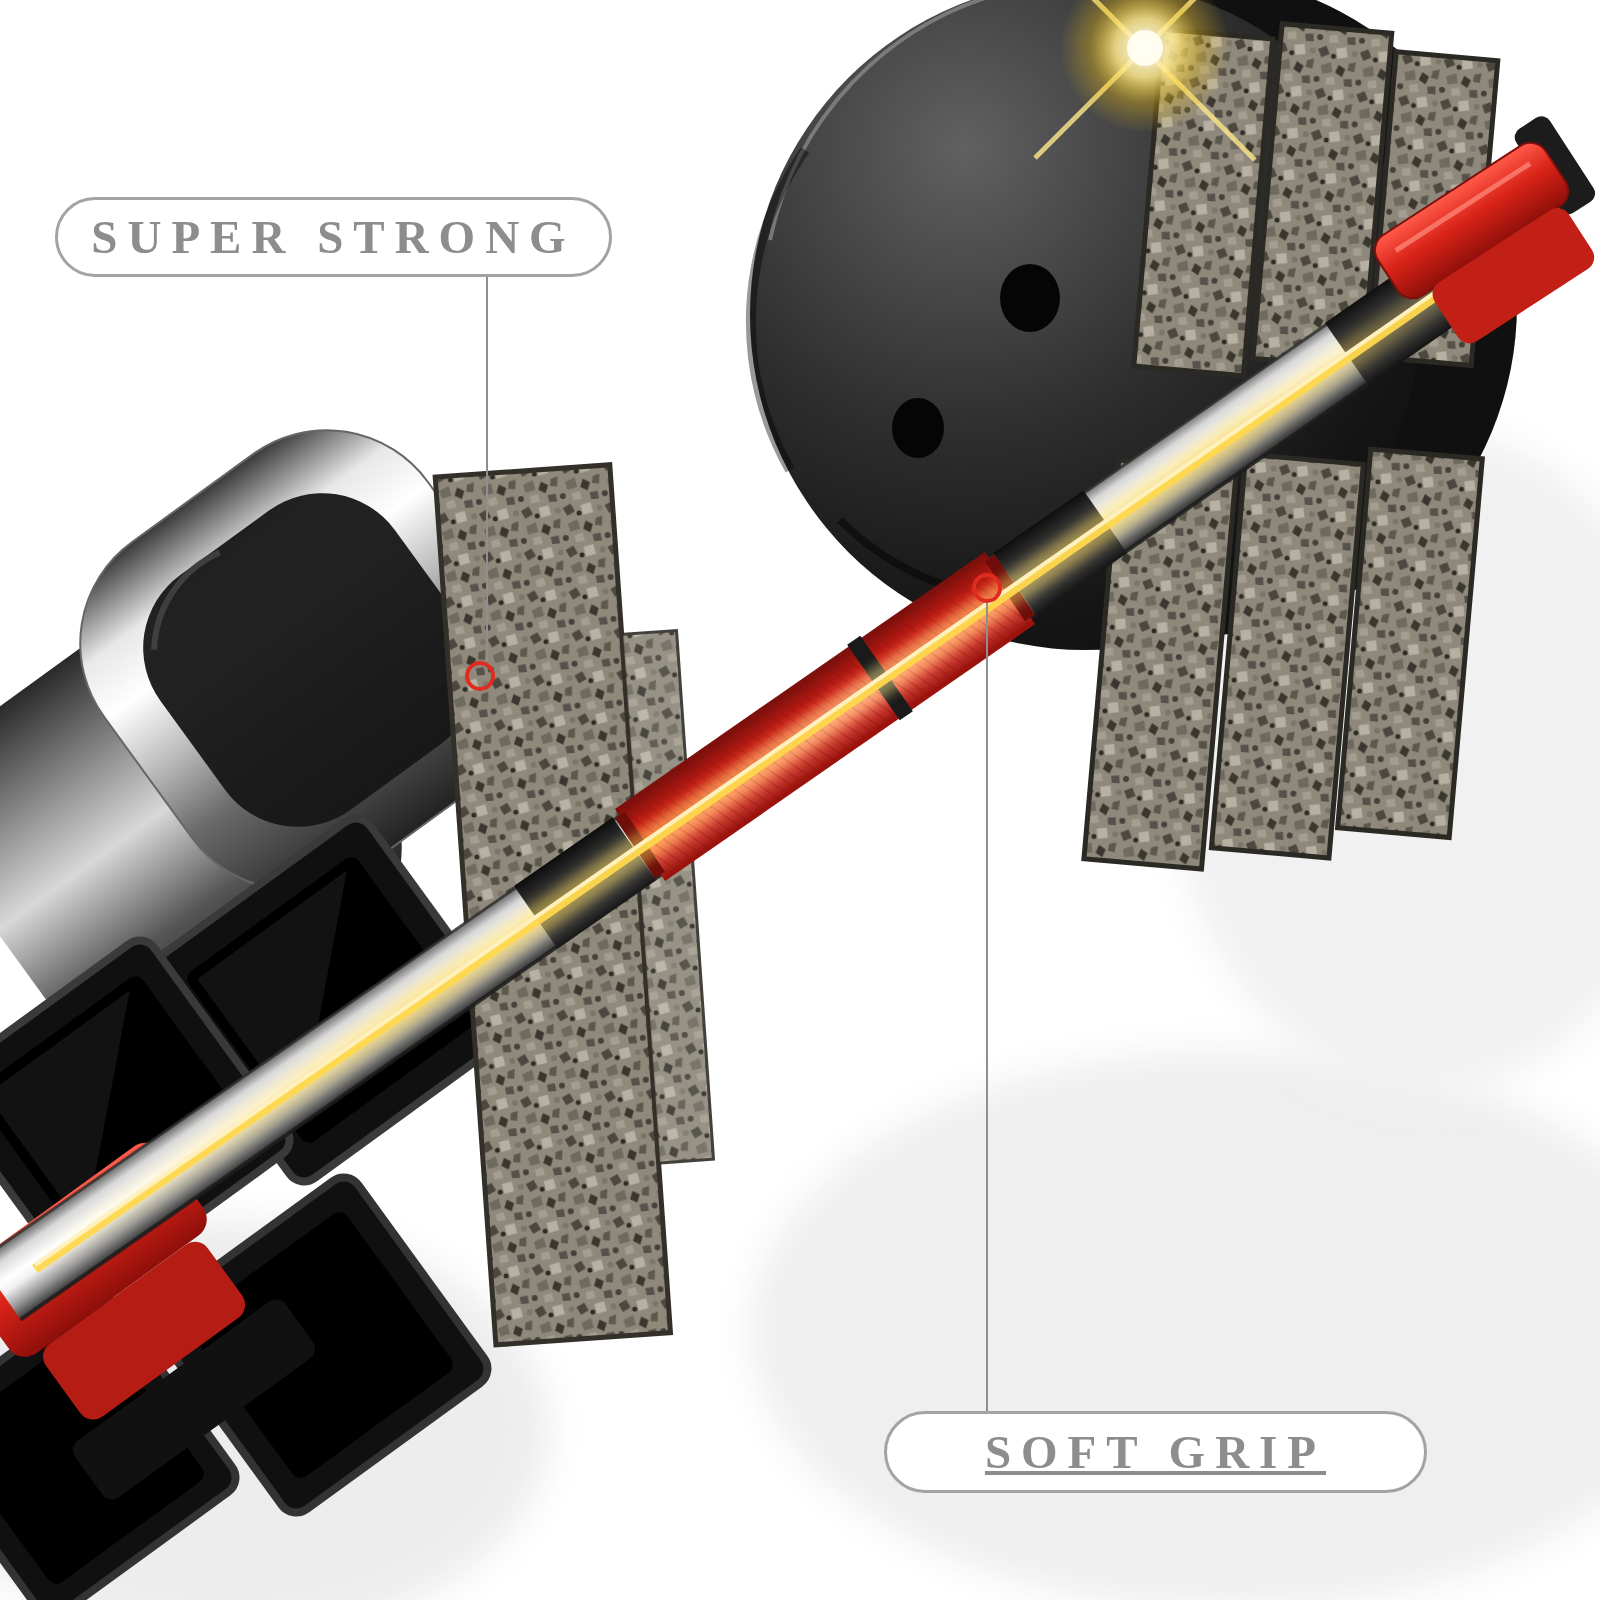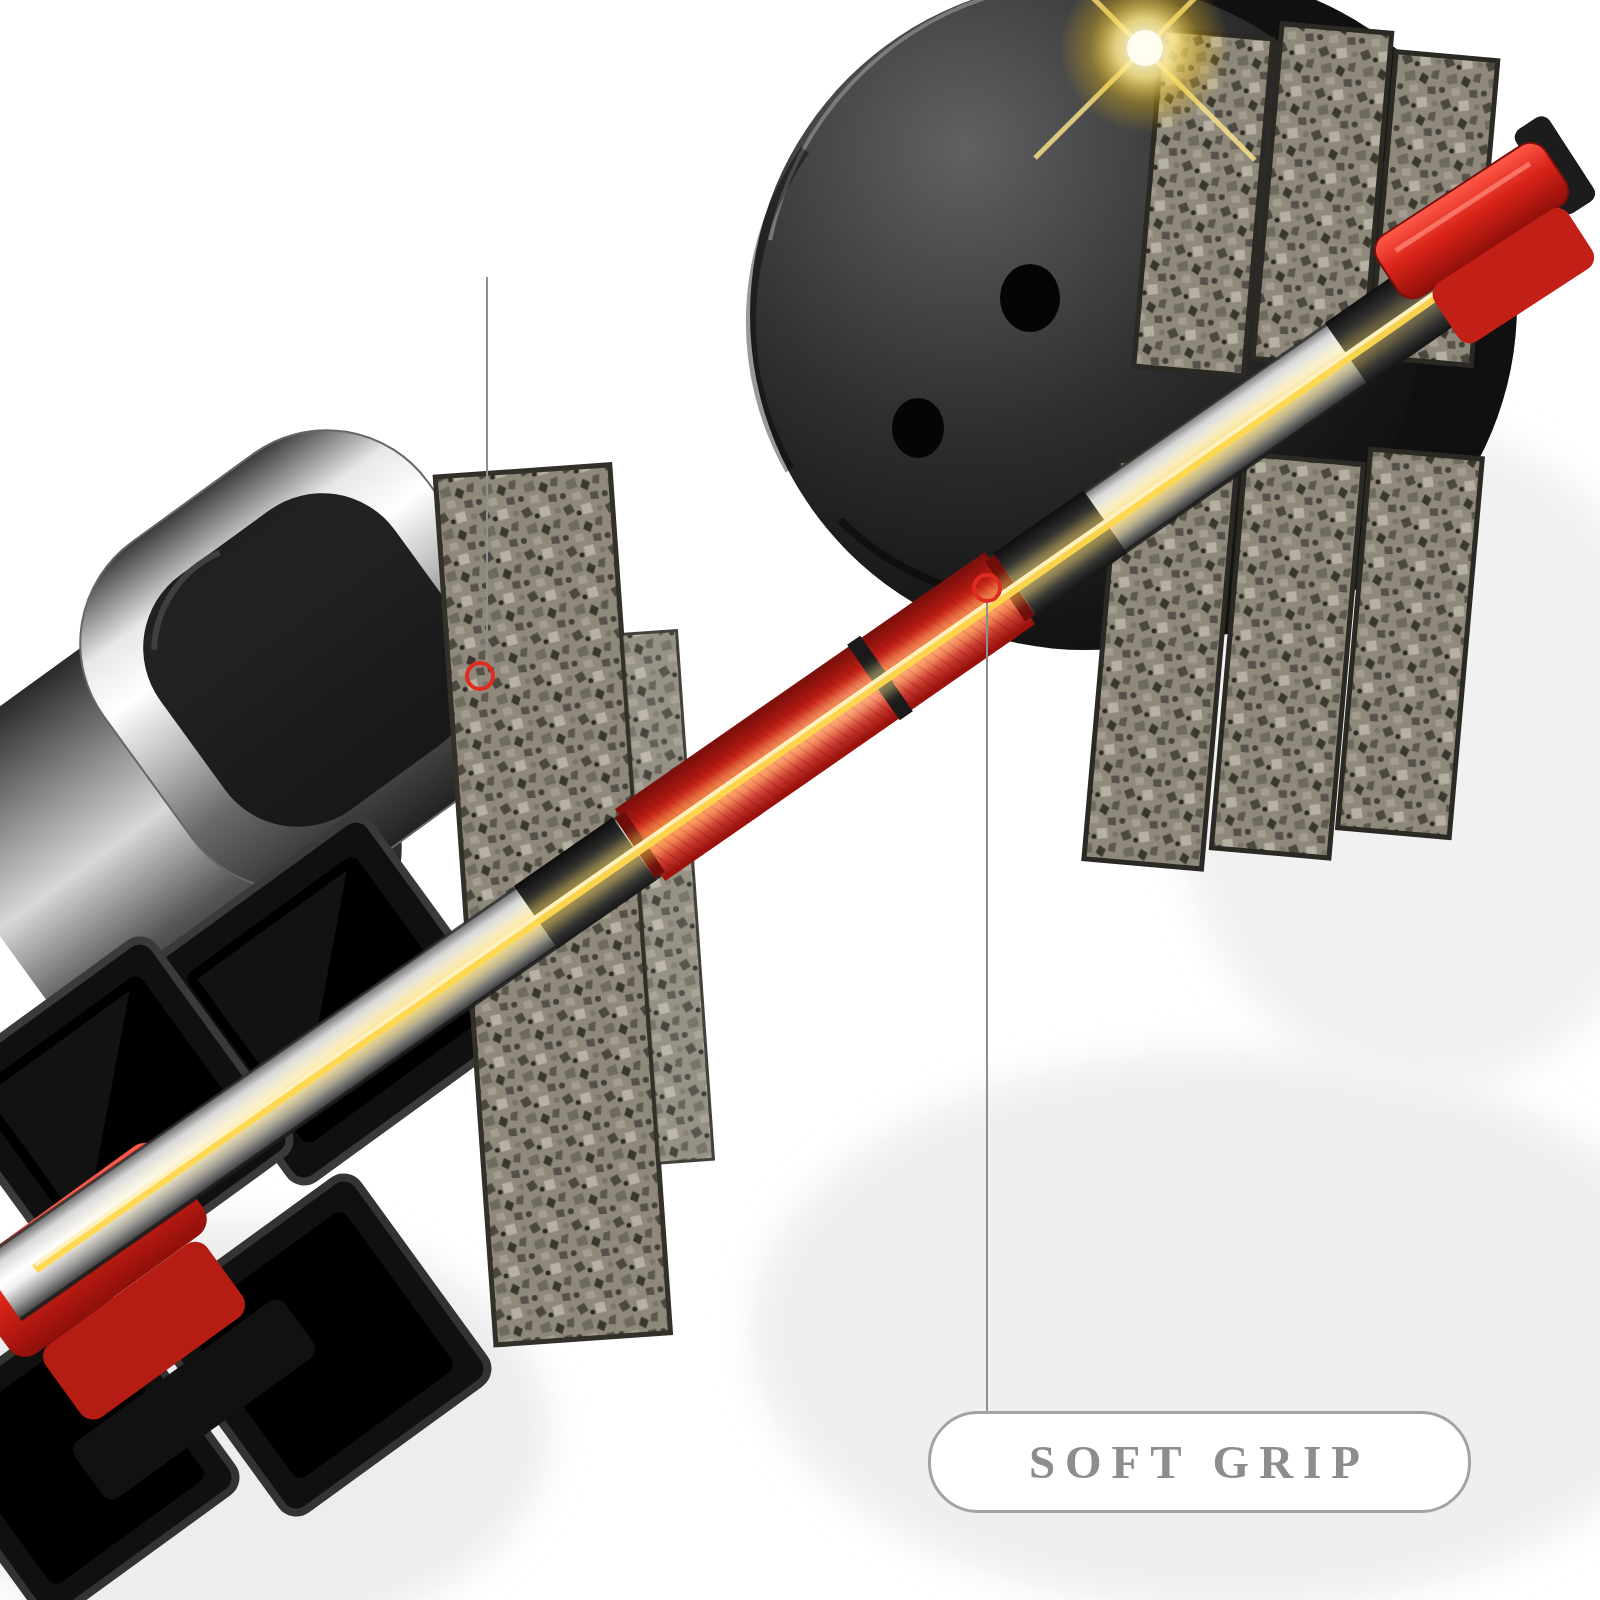--- a/index.html
+++ b/index.html
@@ -9,21 +9,21 @@
   }
   .stage{position:relative;width:1600px;height:1600px;background:#ffffff;}
   svg.scene{position:absolute;left:0;top:0;}
   .callout{
     position:absolute;display:flex;align-items:center;justify-content:center;
     border:3px solid #a3a3a3;border-radius:50px;background:#ffffff;
     color:#8d8d8d;font-weight:700;letter-spacing:10px;font-size:47px;
     box-sizing:border-box;white-space:nowrap;
   }
   #callout-super{left:55px;top:197px;width:557px;height:80px;}
-  #callout-soft{left:928px;top:1411px;width:543px;height:102px;}
+  #callout-soft{left:884px;top:1411px;width:543px;height:82px;text-decoration:underline;}
   .leader{position:absolute;width:2px;background:#8f8f8f;}
   #leader-super{left:486px;top:277px;height:384px;}
   #leader-soft{left:986px;top:603px;height:808px;}
   .marker{
     position:absolute;width:22px;height:22px;border:4px solid #e02b20;
     border-radius:50%;background:transparent;box-sizing:content-box;
   }
   #marker-super{left:465px;top:661px;}
   #marker-soft{left:972px;top:573px;}
 </style>
@@ -230,20 +230,23 @@
     <g transform="rotate(-33 1475 235)">
       <rect x="1560" y="170" width="40" height="100" rx="10" fill="#1c1c1c"></rect>
       <rect x="1380" y="185" width="200" height="72" rx="18" fill="url(#redGrad2)" stroke="#7e100c" stroke-width="2"></rect>
       <rect x="1405" y="255" width="160" height="70" rx="14" fill="#c21f17"></rect>
       <line x1="1400" y1="205" x2="1560" y2="205" stroke="#ff8d7e" stroke-width="5" opacity="0.7"></line>
     </g>
   </svg>
 
   <div class="leader" id="leader-super"></div>
   <div class="marker" id="marker-super"></div>
+  <div class="callout" id="callout-super">
+    <span>SUPER STRONG</span>
+  </div>
 
   <div class="leader" id="leader-soft"></div>
   <div class="marker" id="marker-soft"></div>
   <div class="callout" id="callout-soft">
     <span>SOFT GRIP</span>
   </div>
 
 </div>
 
 </body></html>

